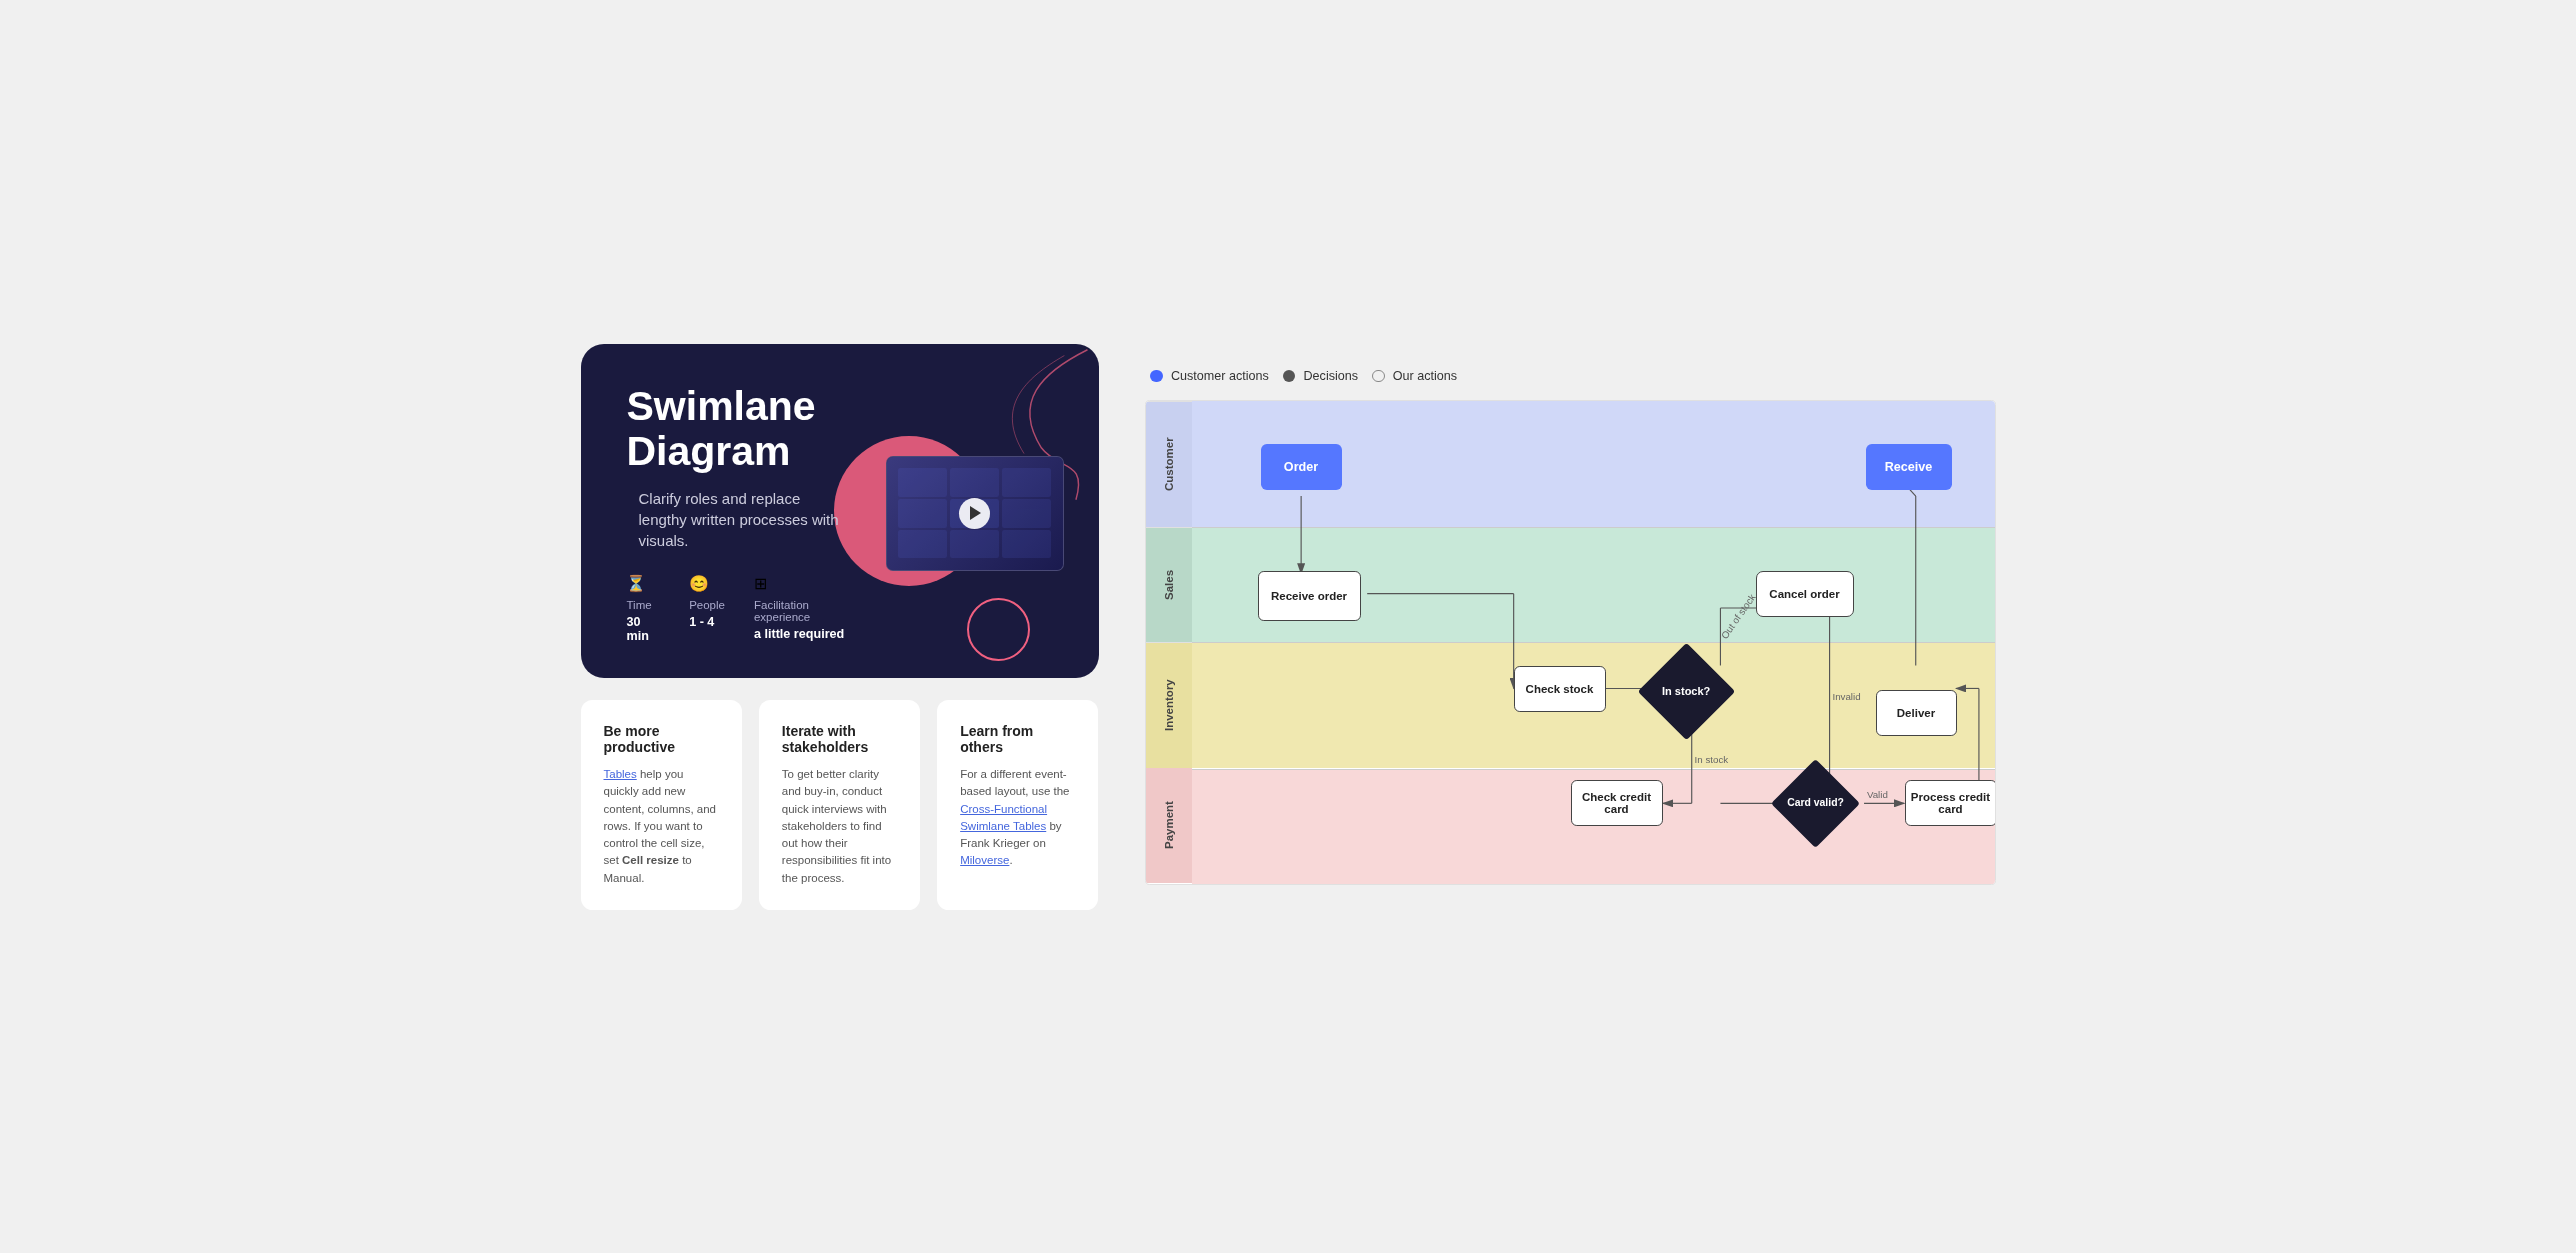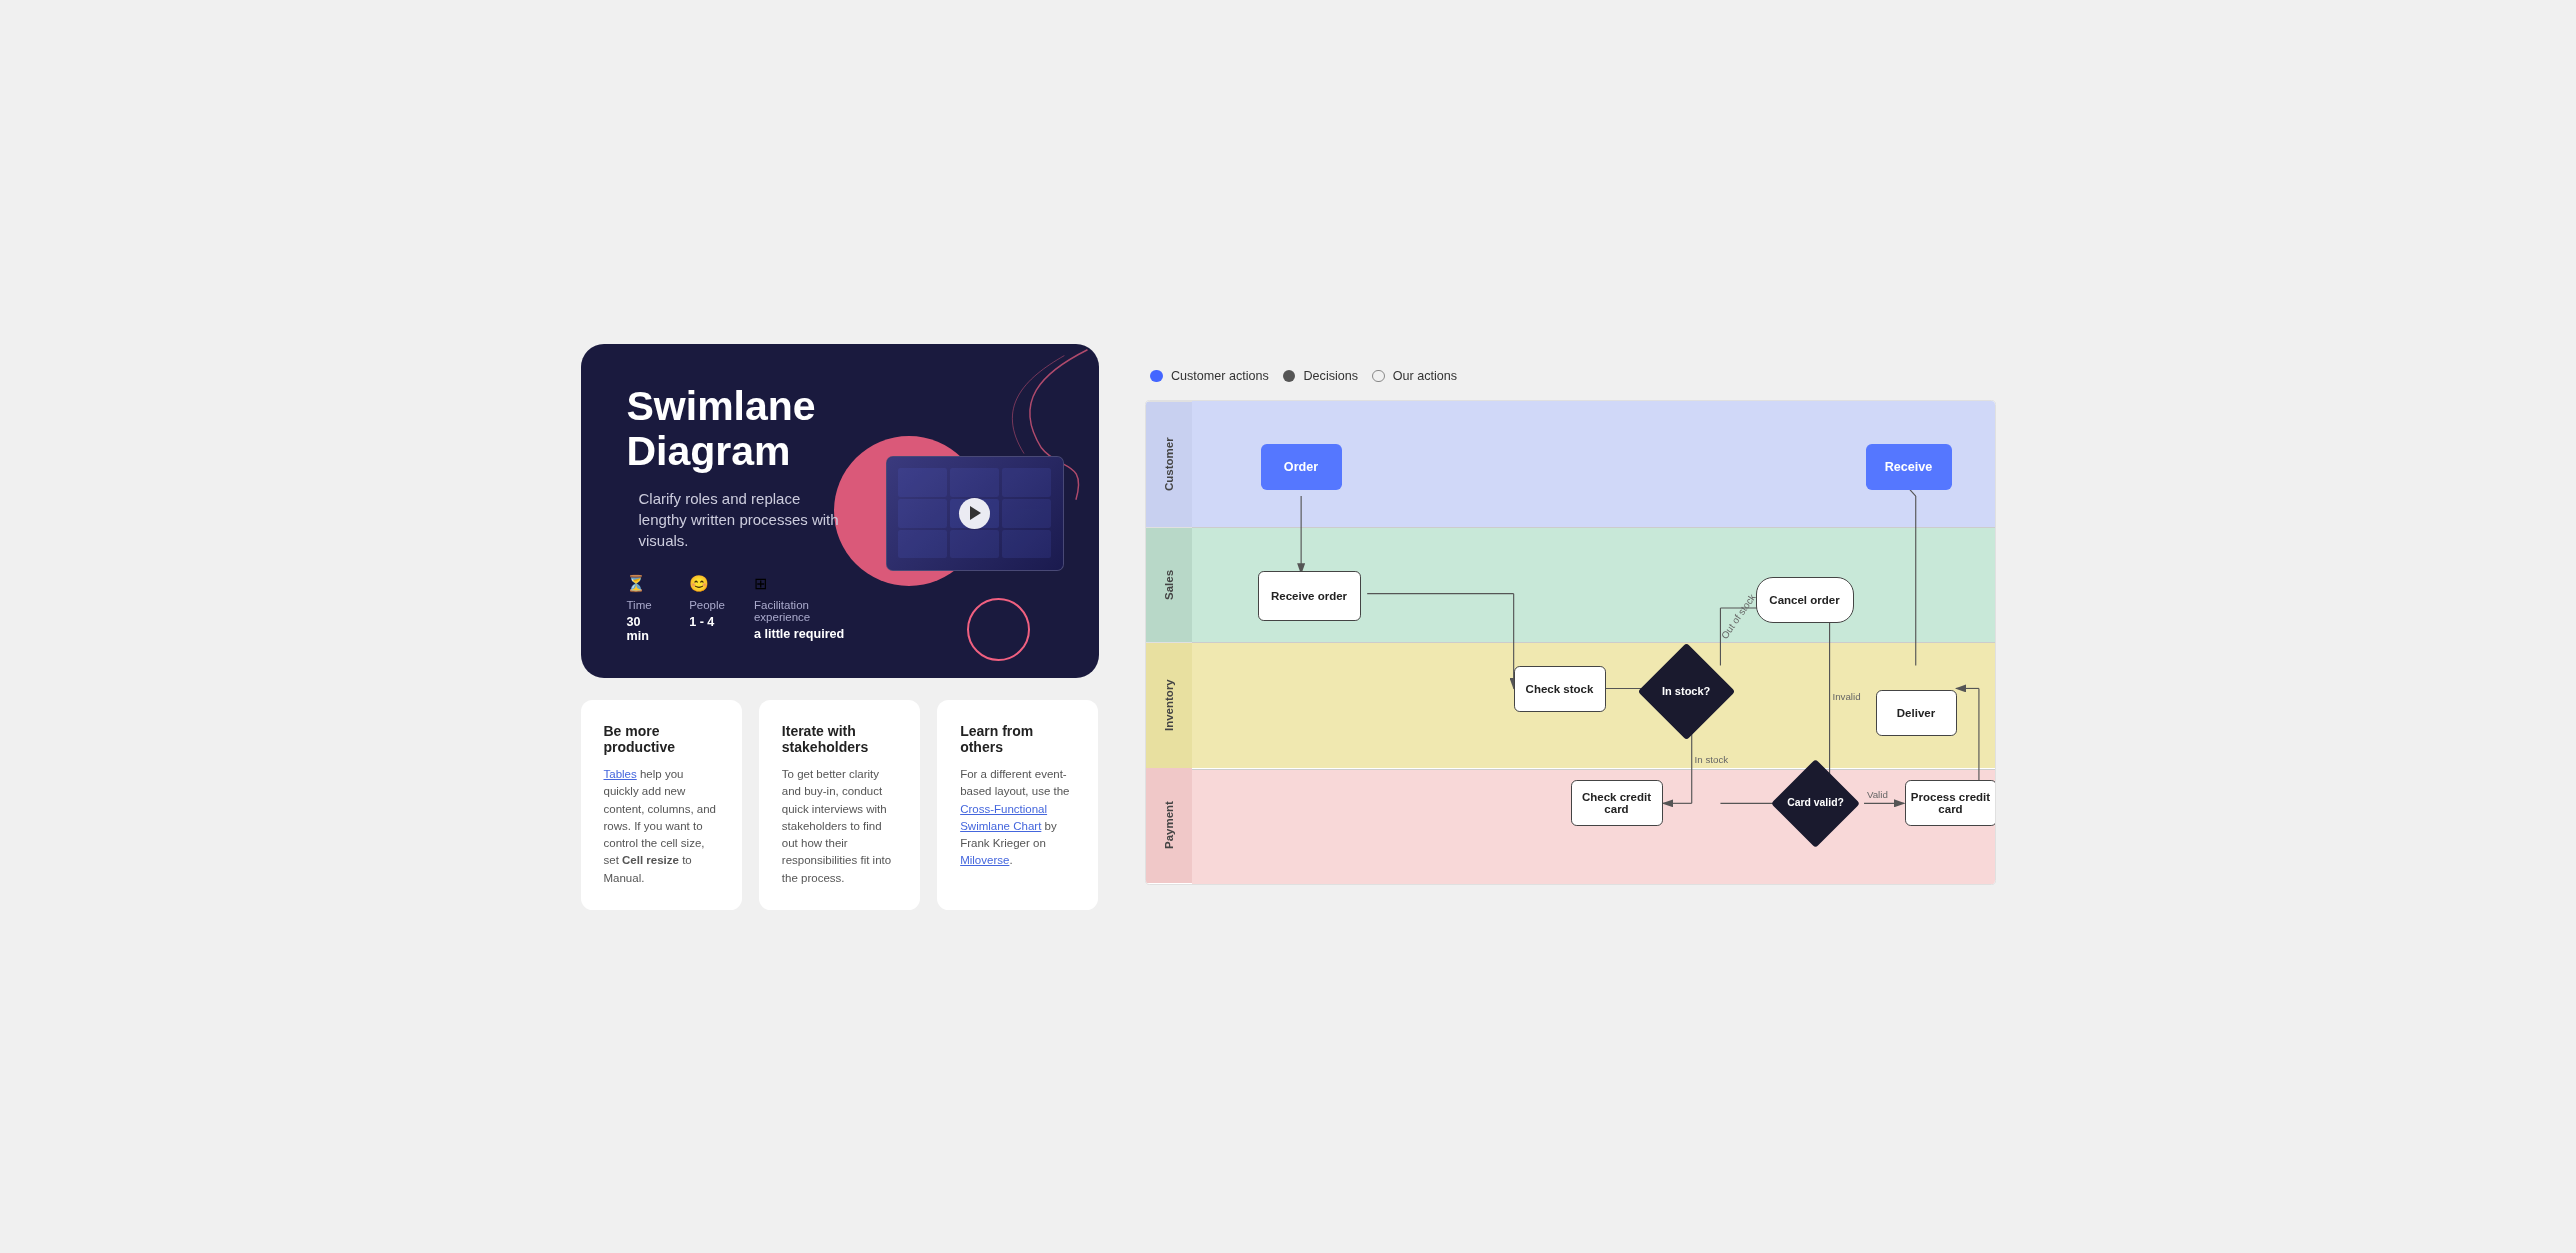--- a/index.html
+++ b/index.html
@@ -364,21 +364,21 @@
     </div>
 
     <div class="info-card">
       <div class="info-card-title">Iterate with stakeholders</div>
       <p class="info-card-text">To get better clarity and buy-in, conduct quick interviews with stakeholders to find out how their responsibilities fit into the process.</p>
     </div>
 
     <div class="info-card">
       <div class="info-card-title">Learn from others</div>
       <p class="info-card-text">
-        For a different event-based layout, use the <span class="info-card-link">Cross-Functional Swimlane Chart</span> by Frank Krieger on <span class="info-card-link">Miloverse</span>.
+        For a different event-based layout, use the <span class="info-card-link">Cross-Functional Swimlane Tables</span> by Frank Krieger on <span class="info-card-link">Miloverse</span>.
       </p>
     </div>
   </div>
 
 </div>
 
 <div class="right-panel">
 
   <div class="legend">
     <div class="legend-item">
@@ -459,21 +459,21 @@
         </div>
 
         <div style="position:absolute;top:43px;left:656px;width:86px;height:46px;background:#5577ff;border-radius:5.8px;display:flex;align-items:center;justify-content:center;color:white;font-size:12.6px;font-weight:700;margin-left:18px;">
           <span>Receive</span>
         </div>
 
         <div style="position:absolute;top:170px;left:66px;width:103px;height:50px;background:white;border:1.2px solid #444;border-radius:5.8px;display:flex;align-items:center;justify-content:center;font-size:11.5px;font-weight:600;color:#222;text-align:center;">
           <span>Receive order</span>
         </div>
 
-        <div style="position:absolute;top:176px;left:564px;width:98px;height:46px;background:white;border:1.2px solid #444;border-radius:17px;display:flex;align-items:center;justify-content:center;font-size:11.5px;font-weight:600;color:#222;text-align:center;">
+        <div style="position:absolute;top:170px;left:564px;width:98px;height:46px;background:white;border:1.2px solid #444;border-radius:7px;display:flex;align-items:center;justify-content:center;font-size:11.5px;font-weight:600;color:#222;text-align:center;">
           <span>Cancel order</span>
         </div>
 
         <div style="position:absolute;top:265px;left:322px;width:92px;height:46px;background:white;border:1.2px solid #444;border-radius:5.8px;display:flex;align-items:center;justify-content:center;font-size:11.5px;font-weight:600;color:#222;text-align:center;">
           <span>Check stock</span>
         </div>
 
         <div style="position:absolute;top:256px;left:460px;width:69px;height:69px;background:#1a1a2e;transform:rotate(45deg);border-radius:3.5px;display:flex;align-items:center;justify-content:center;">
           <span style="transform:rotate(-45deg);color:white;font-size:11px;font-weight:700;text-align:center;line-height:1.2;">In stock?</span>
         </div>

